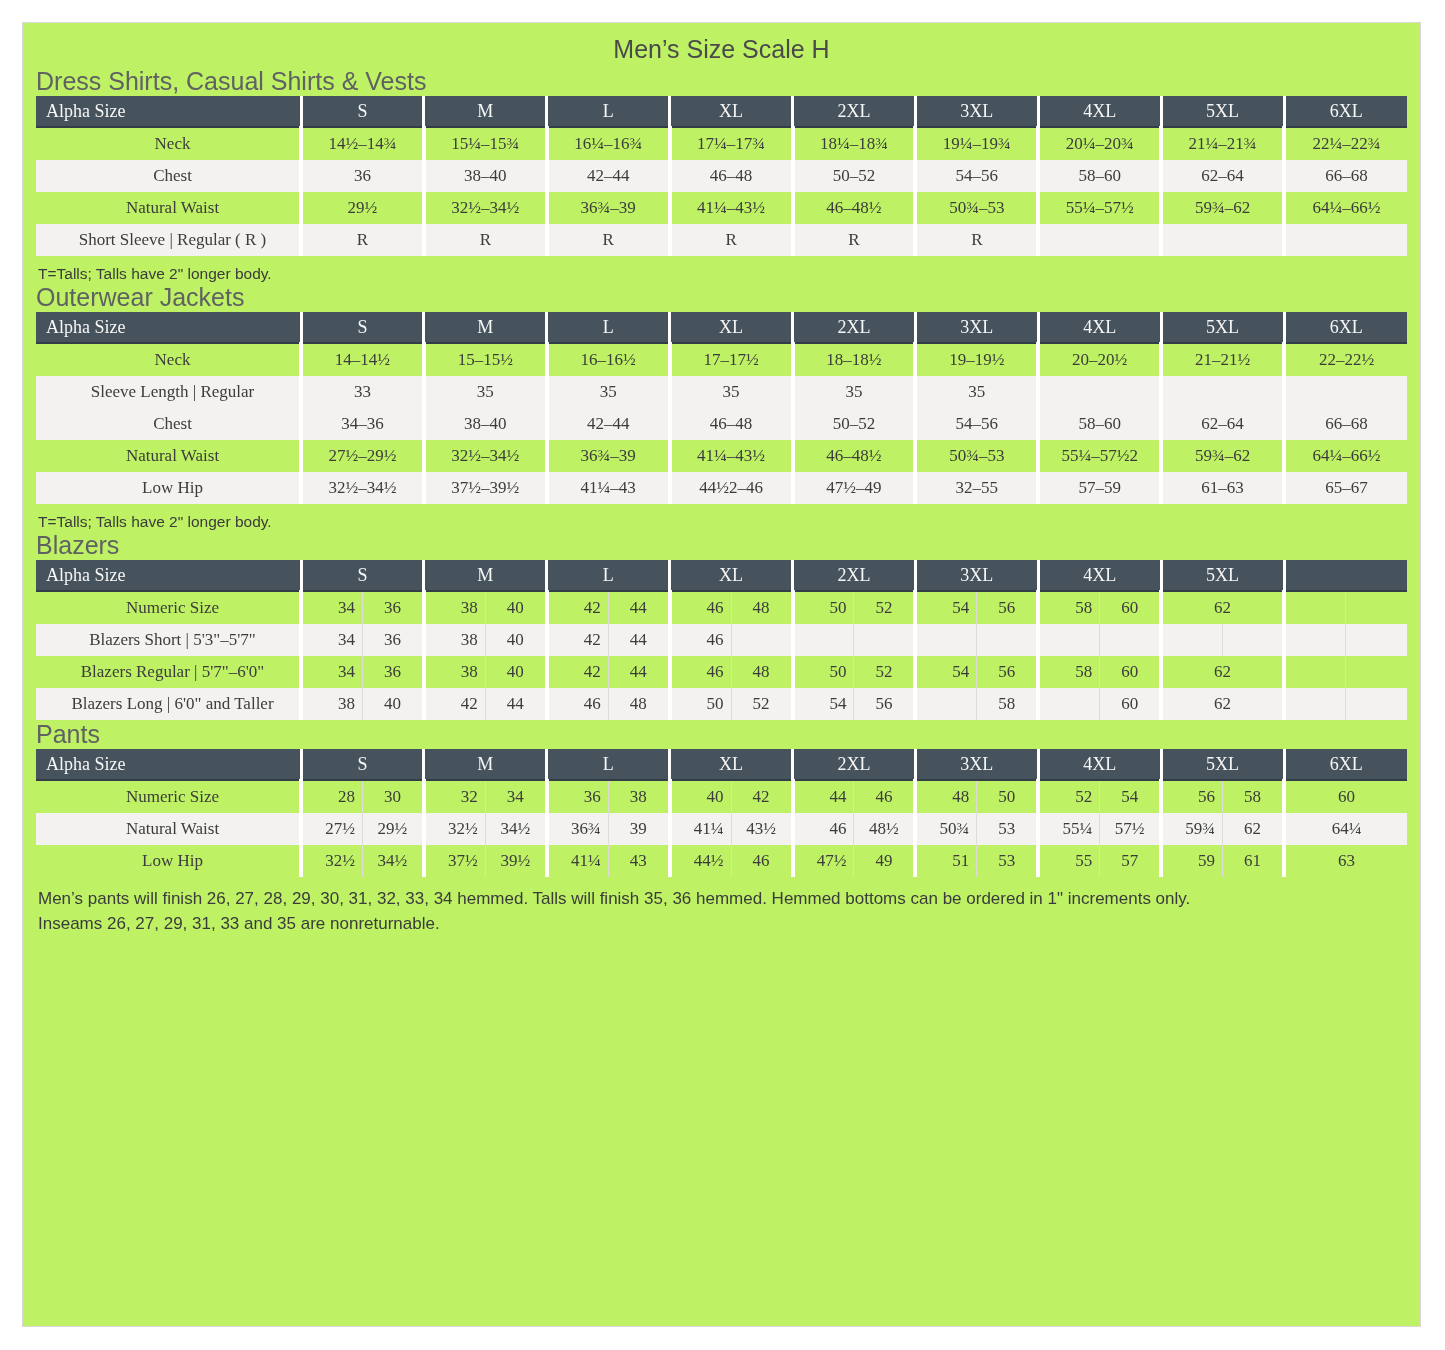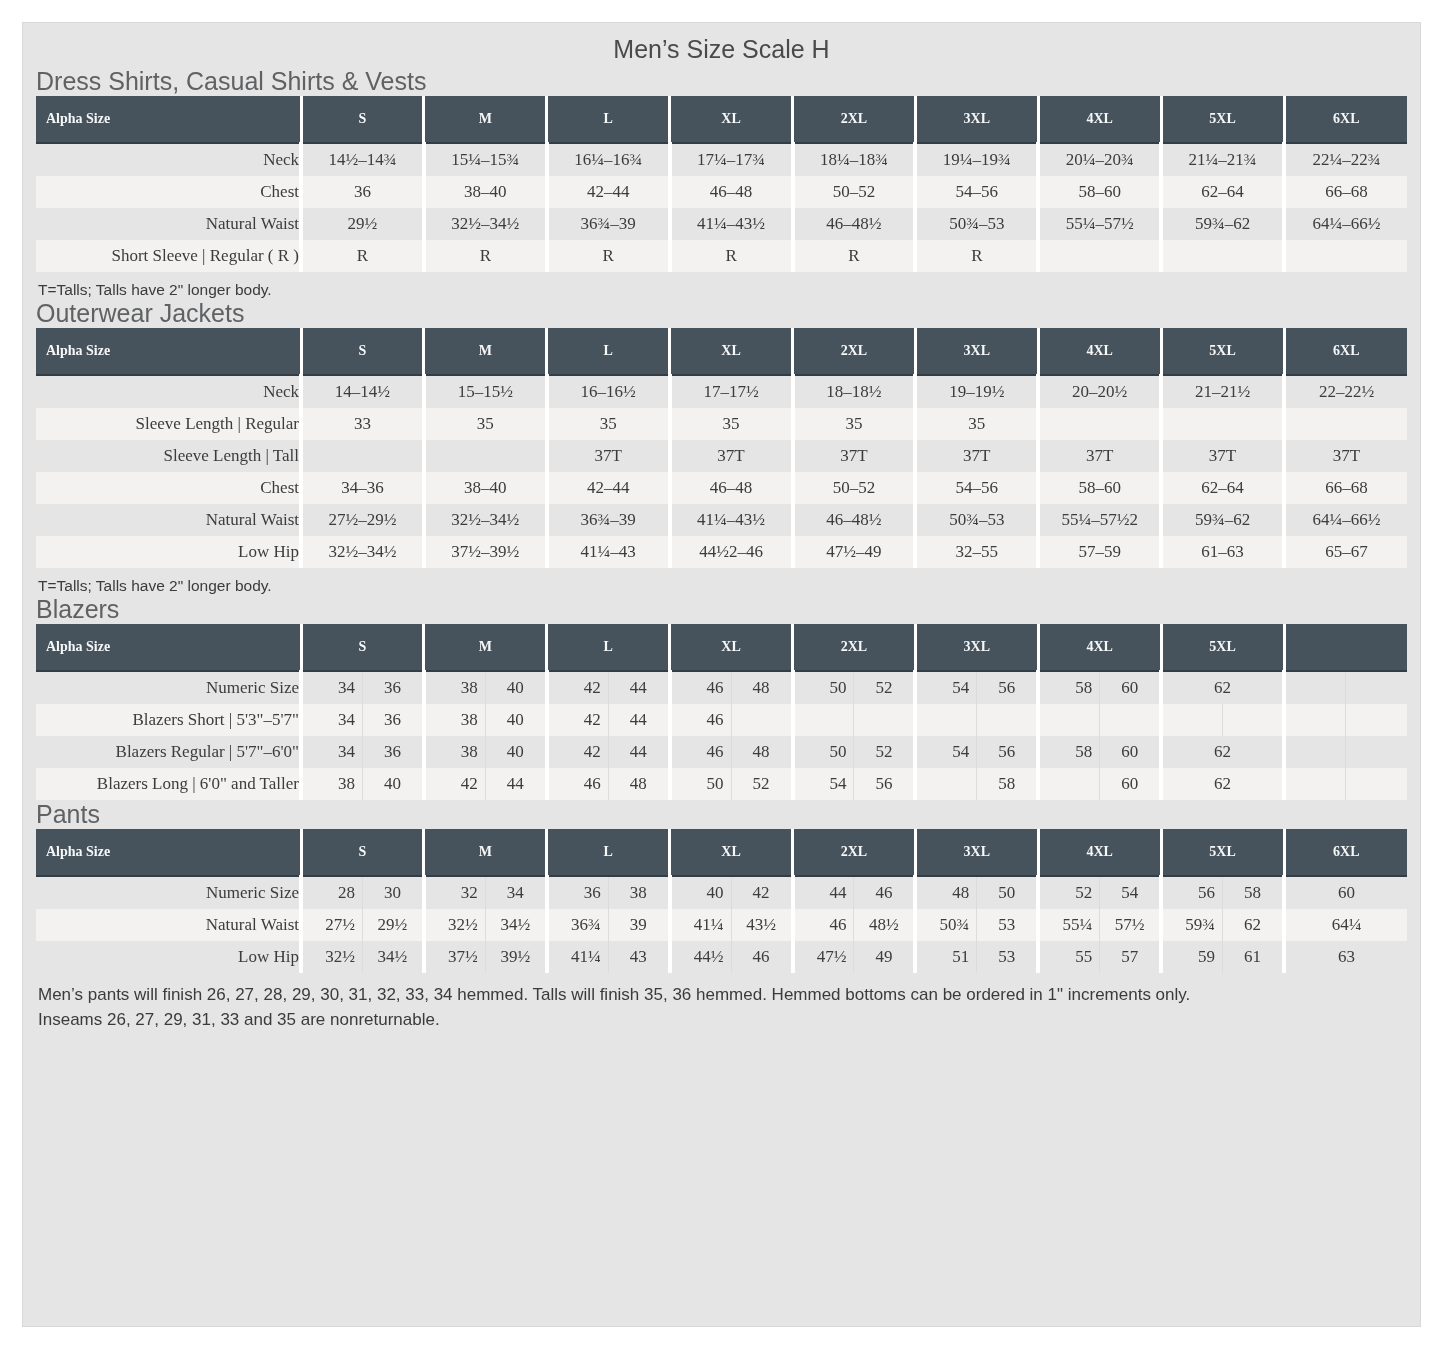--- a/index.html
+++ b/index.html
@@ -1,35 +1,35 @@
 <!DOCTYPE html>
 <html><head>
 <meta charset="utf-8">
 <style>
   html,body { margin:0; padding:0; background:#ffffff; }
   body { width:1445px; height:1350px; position:relative; overflow:hidden;
          font-family:"Liberation Sans", sans-serif; }
   .page { position:absolute; left:22px; top:22px; width:1399px; height:1305px;
-          border:1px solid #d9d8d6; box-sizing:border-box; padding:0 13px; background:#e5e5e5; }
+          border:1px solid #d9d8d6; box-sizing:border-box; padding:0 13px; background:#bef264; }
   .title { text-align:center; font-size:25px; color:#4a4a4b; margin-top:12px; height:32px; }
   h2.sec { font-size:25px; font-weight:400; color:#5f6163; margin:0; padding:0; }
   .mt1 { margin-top:38px; margin-bottom:16px; }
   .mt2 { margin-top:40px; margin-bottom:16px; }
   .mt3 { margin-top:48px; margin-bottom:18px; }
   .mt4 { margin-top:44px; margin-bottom:16px; }
   table { width:100%; border-collapse:collapse; table-layout:fixed; }
   col.c-label { width:265px; }
   th { background:#46525c; color:#f6f7f7; font-family:"Liberation Serif", serif;
-       font-weight:700; font-size:14px; height:30px; padding:8px;
+       font-weight:400; font-size:18px; height:30px; padding:0;
        border-left:3px solid #ffffff; border-bottom:2px solid #333d45; text-align:center; }
   th.label-h { border-left:none; text-align:left; padding-left:10px; }
   td { height:32px; padding:0; font-family:"Liberation Serif", serif; font-size:17px;
        color:#3c3c3c; text-align:center; white-space:nowrap; overflow:hidden; }
   tr.stripe td { background:#f3f2f1; }
-  td.label { text-align:right; padding-left:10px; }
+  td.label { text-align:center; padding-left:10px; }
   td.gfirst { border-left:4px solid #ffffff; }
   td.gsecond { border-left:1px solid #dedcd9; }
   td.subL { text-align:right; padding-right:7px; }
   td.subR { text-align:center; }
   td.merged { text-align:center; }
   p.note { font-size:15.5px; color:#3b3b3c; margin:9px 0 0 2px; }
   p.bottom-note { font-size:17px; color:#3b3b3c; margin:10px 0 0 2px; line-height:1.45; }
 </style>
 </head>
 <body>
@@ -166,32 +166,20 @@
             <td class="label">Sleeve Length | Regular</td>
             <td class="gfirst">33</td>
             <td class="gfirst">35</td>
             <td class="gfirst">35</td>
             <td class="gfirst">35</td>
             <td class="gfirst">35</td>
             <td class="gfirst">35</td>
             <td class="gfirst"></td>
             <td class="gfirst"></td>
             <td class="gfirst"></td>
-          </tr>
-          <tr>
-            <td class="label">Sleeve Length | Tall</td>
-            <td class="gfirst"></td>
-            <td class="gfirst"></td>
-            <td class="gfirst">37T</td>
-            <td class="gfirst">37T</td>
-            <td class="gfirst">37T</td>
-            <td class="gfirst">37T</td>
-            <td class="gfirst">37T</td>
-            <td class="gfirst">37T</td>
-            <td class="gfirst">37T</td>
           </tr>
           <tr class="stripe">
             <td class="label">Chest</td>
             <td class="gfirst">34–36</td>
             <td class="gfirst">38–40</td>
             <td class="gfirst">42–44</td>
             <td class="gfirst">46–48</td>
             <td class="gfirst">50–52</td>
             <td class="gfirst">54–56</td>
             <td class="gfirst">58–60</td>

